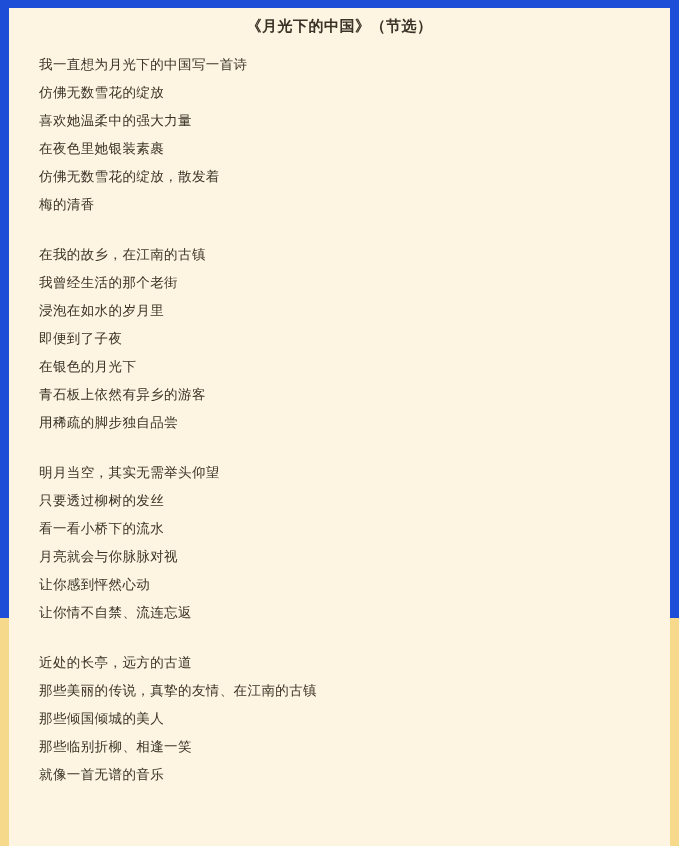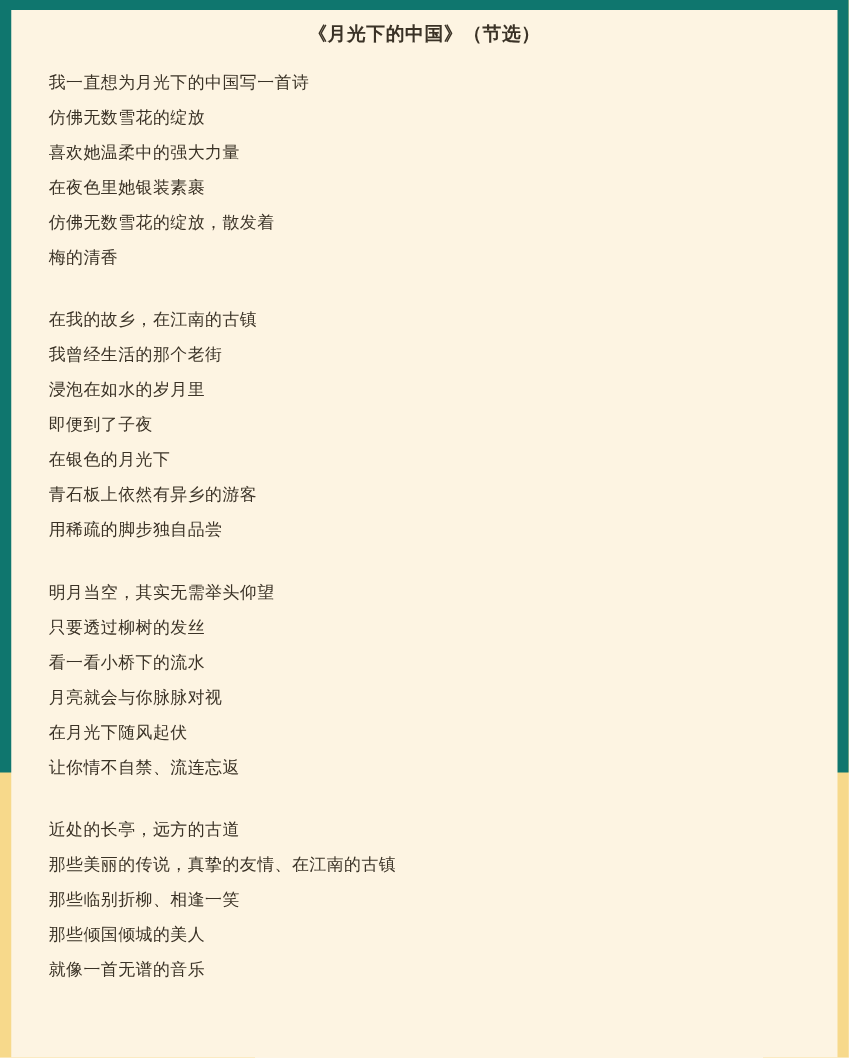--- a/index.html
+++ b/index.html
@@ -10,22 +10,23 @@
     width: 679px;
     height: 846px;
     background: #f7d98b;
     font-family: "Liberation Sans", sans-serif;
     overflow: hidden;
   }
   .page {
     position: relative;
     width: 679px;
     height: 618px;
-    background: #0f766e;
+    background: #1d4ed8;
     box-sizing: border-box;
+    font-family: Liberation Mono, monospace;
   }
   .paper {
     position: absolute;
     left: 9px;
     top: 8px;
     width: 661px;
     height: 838px;
     background: #fdf4e2;
     box-sizing: border-box;
     padding: 6px 30px 0 30px;
@@ -79,27 +80,27 @@
         <div class="line">在银色的月光下</div>
         <div class="line">青石板上依然有异乡的游客</div>
         <div class="line">用稀疏的脚步独自品尝</div>
       </div>
 
       <div class="stanza">
         <div class="line">明月当空，其实无需举头仰望</div>
         <div class="line">只要透过柳树的发丝</div>
         <div class="line">看一看小桥下的流水</div>
         <div class="line">月亮就会与你脉脉对视</div>
-        <div class="line">在月光下随风起伏</div>
+        <div class="line">让你感到怦然心动</div>
         <div class="line">让你情不自禁、流连忘返</div>
       </div>
 
       <div class="stanza">
         <div class="line">近处的长亭，远方的古道</div>
         <div class="line">那些美丽的传说，真挚的友情、在江南的古镇</div>
+        <div class="line">那些倾国倾城的美人</div>
         <div class="line">那些临别折柳、相逢一笑</div>
-        <div class="line">那些倾国倾城的美人</div>
         <div class="line">就像一首无谱的音乐</div>
       </div>
 
     </div>
   </div>
 </div>
 
 </body></html>

